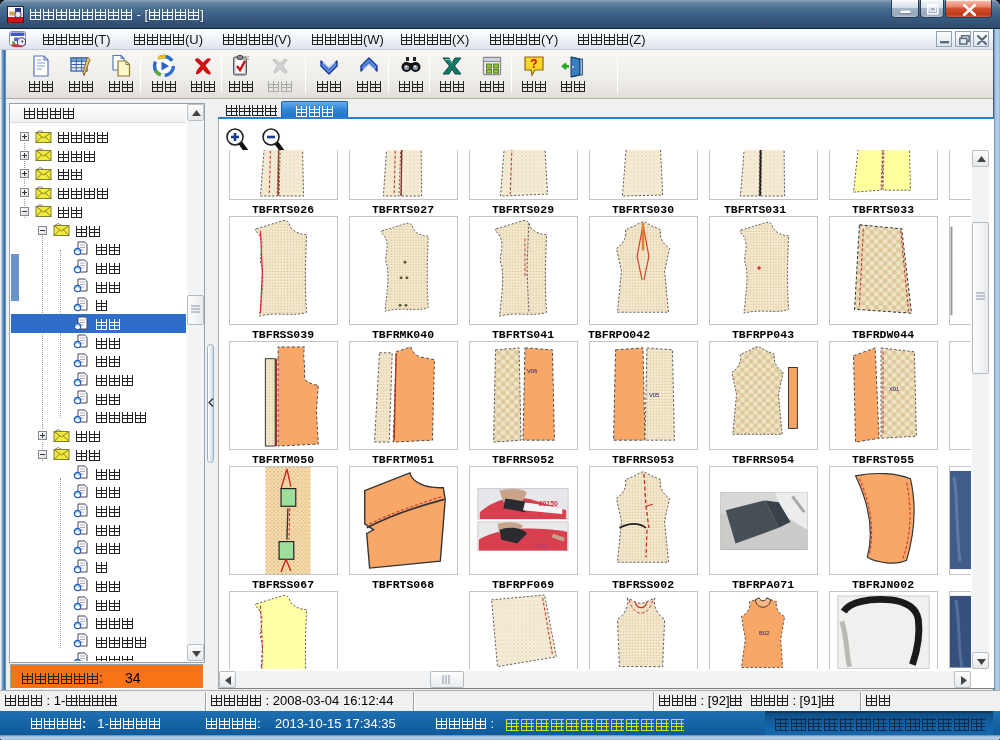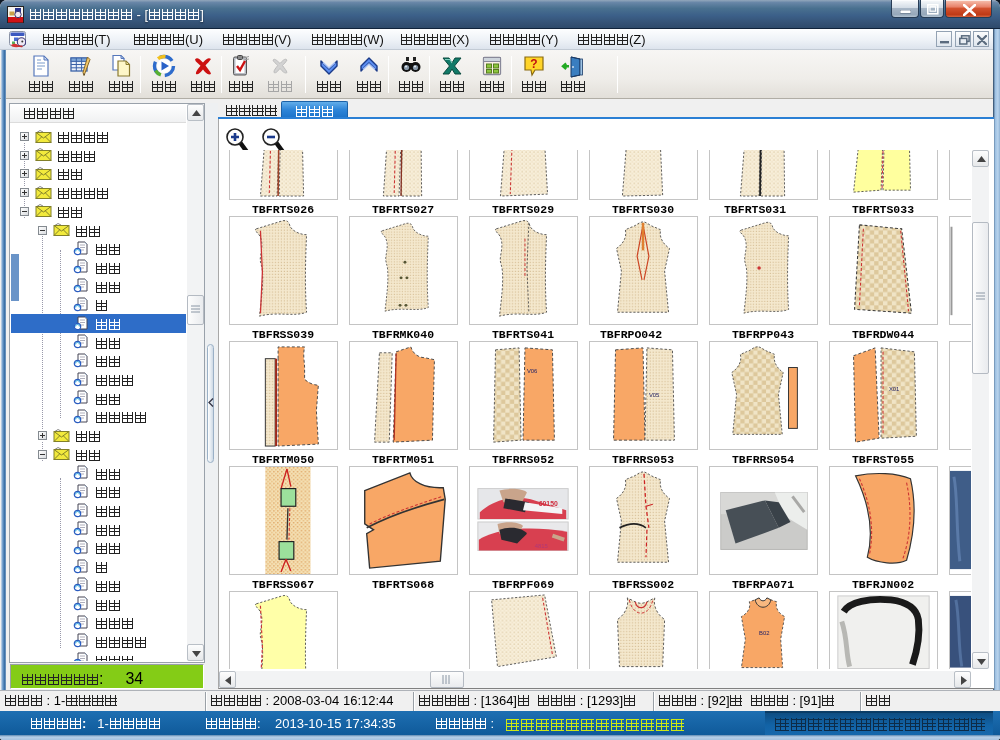--- a/index.html
+++ b/index.html
@@ -30,21 +30,21 @@
 #bframe{left:0;top:735px;width:1000px;height:5px;background:linear-gradient(180deg,#5f88b0 0,#b7cfe8 40%,#a6c2de 100%)}
 #tpanel{left:9px;top:103px;width:196px;height:560px;background:#fff;border:1px solid #99a1aa}
 #thead{left:10px;top:104px;width:176px;height:19px;background:linear-gradient(180deg,#fff,#f0f1f2);border-bottom:1px solid #dcdcdc;font-size:13px;color:#111;padding:2px 0 0 13px}
 .trow{left:11px;height:19px;font-size:13px;color:#000;white-space:nowrap}
 .exp{position:absolute;width:9px;height:9px;border:1px solid #848a90;background:linear-gradient(135deg,#fff,#d9dcdf);box-shadow:0 0 0 1px #fff}
 .exp i{position:absolute;left:1px;top:3px;width:5px;height:1px;background:#333}
 .exp.p b{position:absolute;left:3px;top:1px;width:1px;height:5px;background:#333}
 .vscr{background:#f2f3f4}
 .sbtn{background:linear-gradient(180deg,#fdfdfd,#e6e8ea);border:1px solid #b9bfc6;border-radius:2px}
 .sthumb{background:linear-gradient(90deg,#fdfdfd,#e9ebee);border:1px solid #b4bac2;border-radius:2px}
-#freq{left:10px;top:664px;width:194px;height:25px;background:#84cc16;border:1px solid #9aa0a8;border-right-color:#fff;border-bottom-color:#fff;font-size:16px;padding:5px 12px 0 10px;color:#000}
+#freq{left:10px;top:664px;width:194px;height:25px;background:#f97316;border:1px solid #9aa0a8;border-right-color:#fff;border-bottom-color:#fff;font-size:14px;padding:5px 12px 0 10px;color:#000}
 #split{left:205px;top:103px;width:13px;height:586px;background:#eef0f2}
 #pill{left:207px;top:344px;width:7px;height:119px;border:1px solid #9ab0c6;border-radius:4px;background:linear-gradient(90deg,#fff,#cdd9e5)}
 .tab1{left:222px;top:102px;width:59px;height:17px;font-size:13px;color:#111;text-align:center;padding-top:1px}
 .tab2{left:281px;top:101px;width:67px;height:18px;font-size:13px;color:#d8efff;text-align:center;padding-top:2px;background:linear-gradient(180deg,#63aeea 0,#2e85d8 45%,#1a71c8 100%);border:1px solid #1b62a8;border-bottom:none;border-radius:2px 2px 0 0}
 #cbox{left:218px;top:119px;width:776px;height:570px;background:#fff;border-left:1px solid #a8a8a8;border-bottom:1px solid #808080}
 #bluline{left:218px;top:117px;width:776px;height:2px;background:#2a7fd4}
 .cell{position:absolute;width:109px;height:109px;background:#fff;border:1px solid #c4c4c4}
 .clab{position:absolute;width:110px;height:16px;font-family:"Liberation Mono",monospace;font-size:11.5px;font-weight:bold;color:#000;text-align:center;letter-spacing:0}
 #grid{left:219px;top:150px;width:752px;height:519px;overflow:hidden}
 #s1{left:0;top:690px;width:1000px;height:21px;background:#f0f0f0;border-top:1px solid #aeb2b8;font-size:13px;color:#000}
@@ -632,21 +632,21 @@
             <use href="#bodA" fill="url(#pfin)" stroke="#4a4a4a" stroke-width="0.9" stroke-dasharray="2.2 1.8"></use>
             <path d="M60,6 L58,52 L60,98" stroke="#4a4a4a" stroke-width="0.9" stroke-dasharray="2.2 1.8" fill="none"></path>
             <path d="M56,22 L56,60" stroke="#cc3333" stroke-width="1" stroke-dasharray="3 2" fill="none"></path>
           </svg></div>
         <div class="clab" style="left:468px;top:328px">TBFRTS041</div>
         <div class="cell" style="left:589px;top:216px"><svg width="107" height="107" viewBox="0 0 109 109">
             <use href="#bodB" fill="url(#pfin)" stroke="#4a4a4a" stroke-width="0.9" stroke-dasharray="2.2 1.8"></use>
             <path d="M54,8 L48,40 L53,64 M54,8 L60,40 L55,64" stroke="#cc4422" stroke-width="1.2" fill="none"></path>
             <path d="M54,6 L54,34" stroke="#e08030" stroke-width="2.4"></path>
           </svg></div>
-        <div class="clab" style="left:576px;top:328px">TBFRPO042</div>
+        <div class="clab" style="left:564px;top:328px">TBFRPO042</div>
         <div class="cell" style="left:709px;top:216px"><svg width="107" height="107" viewBox="0 0 109 109">
             <g transform="translate(6,2) scale(0.95)">
               <use href="#bodA" fill="url(#pfin)" stroke="#4a4a4a" stroke-width="0.9" stroke-dasharray="2.2 1.8"></use>
             </g>
             <circle cx="50" cy="52" r="1.8" fill="#c33"></circle>
           </svg></div>
         <div class="clab" style="left:708px;top:328px">TBFRPP043</div>
         <div class="cell" style="left:829px;top:216px"><svg width="107" height="107" viewBox="0 0 109 109">
             <path d="M30,8 L73,12 L83,98 L25,94 Z" fill="url(#pchk)" stroke="#3a3a3a" stroke-width="1.1" stroke-dasharray="3 2.2"></path>
             <path d="M72,14 L80,96" stroke="#cc3333" stroke-width="1.1" stroke-dasharray="3 2" fill="none"></path>
@@ -810,21 +810,20 @@
     </div>
     <div class="abs" style="left:430px;top:671px;width:34px;height:17px">
       <div class="sthumb" style="position:absolute;inset:0;background:linear-gradient(180deg,#fdfdfd,#e9ebee)"></div>
       <svg class="abs" style="left:12px;top:4px" width="9" height="9">
         <path d="M1,0 v9 M4,0 v9 M7,0 v9" stroke="#8a96a4" stroke-width="1"></path>
       </svg>
     </div>
     <div class="abs" id="s1">
       <div class="abs seg" style="left:4px"><c></c><c></c><c></c> : 1-<c></c><c></c><c></c><c></c></div>
       <div class="abs seg" style="left:210px"><c></c><c></c><c></c><c></c> : 2008-03-04 16:12:44</div>
-      <div class="abs seg" style="left:418px"><c></c><c></c><c></c><c></c> : [1364]<c></c>&nbsp;&nbsp;<c></c><c></c><c></c> : [1293]<c></c></div>
       <div class="abs seg" style="left:658px"><c></c><c></c><c></c> : [92]<c></c>&nbsp;&nbsp;<c></c><c></c><c></c> : [91]<c></c></div>
       <div class="abs seg" style="left:865px"><c></c><c></c></div>
       <div class="abs sdiv" style="left:205px"></div>
       <div class="abs sdiv" style="left:413px"></div>
       <div class="abs sdiv" style="left:653px"></div>
       <div class="abs sdiv" style="left:860px"></div>
     </div>
     <div class="abs" id="s2">
       <div class="abs" style="left:30px;top:5px;font-size:13px;color:#fff"><c class="w"></c><c class="w"></c><c class="w"></c><c class="w"></c><span style="font-weight:bold">:</span>&nbsp;&nbsp;&nbsp;1-<c class="w"></c><c class="w"></c><c class="w"></c><c class="w"></c></div>
       <div class="abs" style="left:205px;top:5px;font-size:13px;color:#fff"><c class="w"></c><c class="w"></c><c class="w"></c><c class="w"></c>:&nbsp;&nbsp;&nbsp;&nbsp;2013-10-15 17:34:35</div>

